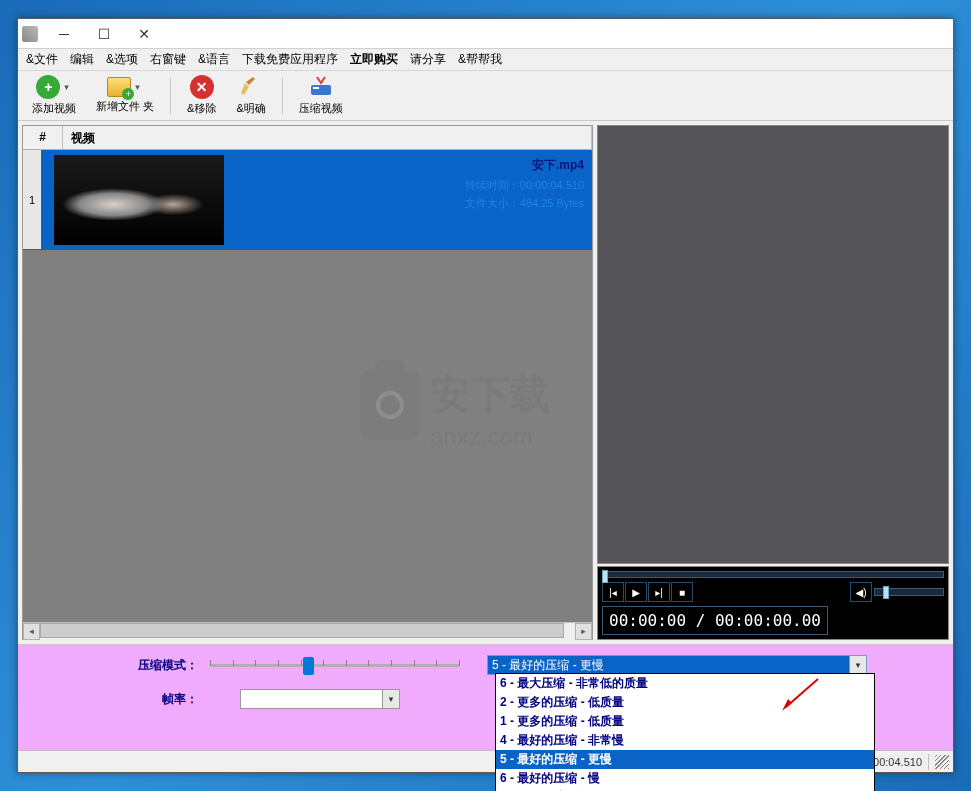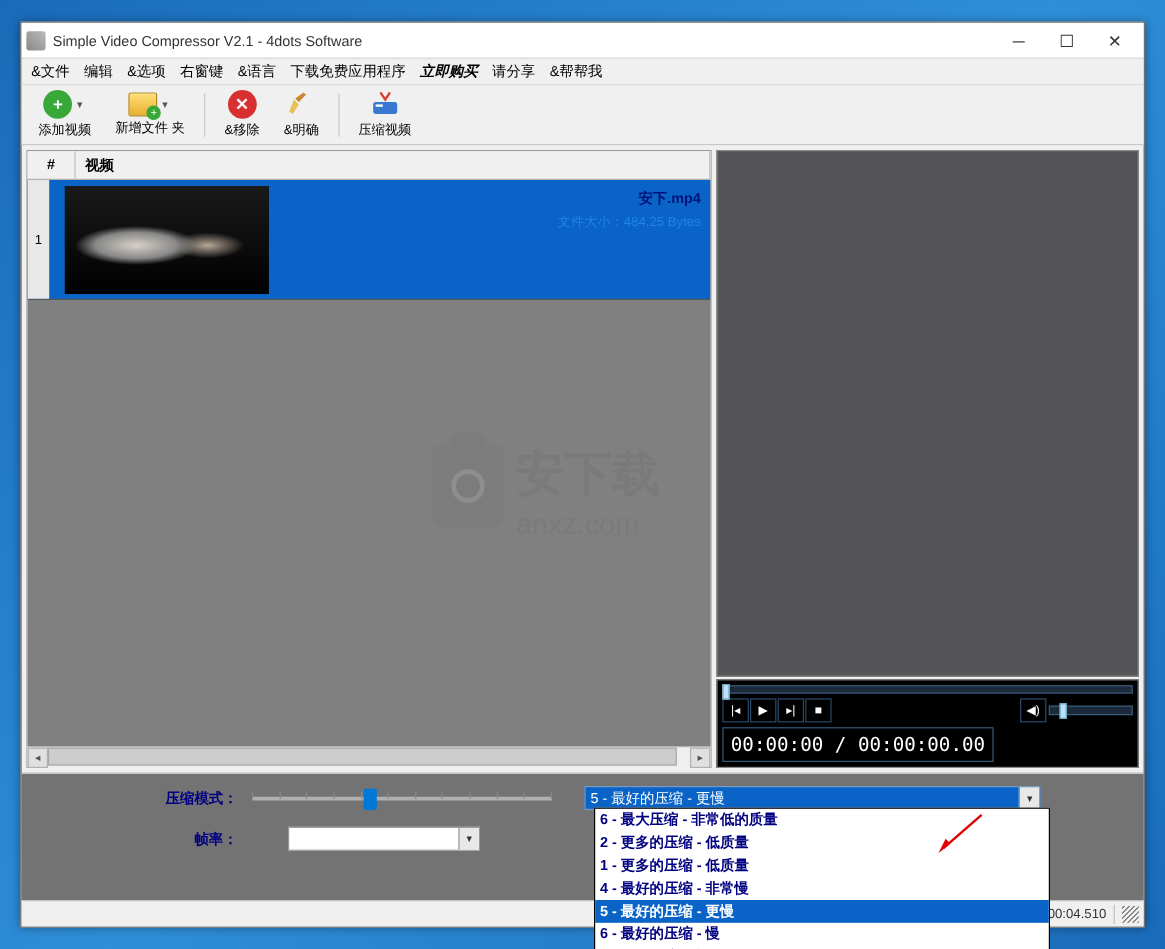--- a/index.html
+++ b/index.html
@@ -4,21 +4,21 @@
 <style>
 * { box-sizing: border-box; margin: 0; padding: 0; }
 body { font-family: "Microsoft YaHei", "SimSun", Tahoma, sans-serif; font-size: 12px; background: linear-gradient(135deg, #1a6bb8 0%, #2e8fd8 50%, #1a6bb8 100%); width: 971px; height: 791px; overflow: hidden; position: relative; }
 .window { position: absolute; left: 17px; top: 18px; width: 937px; height: 755px; background: #f0f0f0; border: 1px solid #5a5a5a; box-shadow: 0 0 8px rgba(0,0,0,.4); display: flex; flex-direction: column; }
 .titlebar { height: 30px; background: #fff; display: flex; align-items: center; padding: 0 4px; border-bottom: 1px solid #d0d0d0; }
 .titlebar .appicon { width: 16px; height: 16px; margin-right: 6px; background: linear-gradient(45deg,#888,#bbb); border-radius: 2px; }
 .titlebar .title { flex: 1; font-size: 12px; color: #333; }
 .tbtn { width: 40px; height: 26px; display: flex; align-items: center; justify-content: center; font-size: 14px; color: #333; }
 .menubar { height: 22px; background: #f0f0f0; display: flex; align-items: center; padding: 0 8px; gap: 12px; border-bottom: 1px solid #d8d8d8; font-size: 12px; }
 .menubar span { cursor: default; }
-.menubar .bold { font-weight: bold; font-style: italic; }
+.menubar .bold { font-weight: bold; }
 .toolbar { height: 50px; background: #f0f0f0; display: flex; align-items: center; padding: 2px 8px; gap: 8px; border-bottom: 1px solid #c8c8c8; }
 .tbitem { display: flex; flex-direction: column; align-items: center; gap: 2px; font-size: 11px; padding: 2px 6px; }
 .tcircle { width: 24px; height: 24px; border-radius: 50%; display: flex; align-items: center; justify-content: center; font-size: 14px; color: #fff; font-weight: bold; }
 .tbrow { display: flex; align-items: center; gap: 1px; }
 .dropdown-arrow { font-size: 9px; padding: 0 3px; color: #555; }
 .vsep { width: 1px; height: 36px; background: #c8c8c8; margin: 0 2px; }
 .content { flex: 1; display: flex; padding: 4px; gap: 4px; overflow: hidden; }
 .leftpanel { flex: 1 1 auto; display: flex; flex-direction: column; border: 1px solid #999; background: #fff; min-width: 0; }
 .tablehead { height: 24px; background: #f0f0f0; border-bottom: 1px solid #b0b0b0; display: flex; }
 .tablehead .th { border-right: 1px solid #c0c0c0; padding: 4px 8px; font-weight: bold; }
@@ -41,21 +41,21 @@
 .previewbox { flex: 1; background: #555459; border: 1px solid #888; }
 .playerbar { height: 74px; background: #000; border: 1px solid #888; margin-top: 2px; padding: 4px; color: #fff; font-size: 11px; display: flex; flex-direction: column; }
 .seekbar { height: 10px; background: #1a2a3a; border: 1px solid #3a5a7a; margin-bottom: 4px; position: relative; }
 .seekbar .seekthumb { position: absolute; left: -1px; top: -2px; width: 6px; height: 13px; background: #c0dfff; border: 1px solid #6ab; }
 .pctrls { display: flex; align-items: center; gap: 1px; }
 .pbtn { width: 22px; height: 20px; background: #000; border: 1px solid #2a4a6a; color: #fff; display: flex; align-items: center; justify-content: center; font-size: 10px; }
 .volwrap { display: flex; align-items: center; margin-left: auto; gap: 2px; }
 .volslider { width: 70px; height: 8px; background: #1a2a3a; border: 1px solid #3a5a7a; position: relative; }
 .volslider .vthumb { position: absolute; left: 8px; top: -3px; width: 6px; height: 13px; background: #c0dfff; border: 1px solid #6ab; }
 .timebox { margin-top: 4px; border: 1px solid #3a5a7a; padding: 4px 6px; font-family: Consolas, monospace; font-size: 16px; display: inline-block; width: fit-content; }
-.bottompanel { height: 106px; background: #737373; padding: 8px 12px; border-top: 1px solid #c8c8c8; position: relative; }
+.bottompanel { height: 106px; background: #f0abfc; padding: 8px 12px; border-top: 1px solid #c8c8c8; position: relative; }
 .formrow { display: flex; align-items: center; margin-bottom: 10px; height: 24px; }
 .formrow .lbl { width: 180px; text-align: right; color: #000080; font-weight: bold; font-size: 12px; padding-right: 12px; }
 .slider { width: 250px; height: 20px; position: relative; display: flex; align-items: center; }
 .slider .strack { position: absolute; left: 0; right: 0; top: 9px; height: 3px; background: #b0b0b0; border-radius: 1px; }
 .slider .sticks { position: absolute; left: 0; right: 0; top: 5px; height: 10px; display: flex; justify-content: space-between; }
 .slider .sticks i { width: 1px; height: 6px; background: #888; }
 .slider .sthumb { position: absolute; top: 2px; width: 11px; height: 18px; background: #0078d7; border-radius: 2px; }
 .combobox { width: 380px; height: 20px; border: 1px solid #7a9ac0; background: #0a64c8; color: #fff; display: flex; align-items: center; padding: 0 4px; font-size: 12px; position: relative; }
 .combobox .cbarrow { position: absolute; right: 0; top: 0; width: 17px; height: 18px; background: #e8e8e8; border-left: 1px solid #7a9ac0; display: flex; align-items: center; justify-content: center; color: #333; font-size: 9px; }
 .fratebox { width: 160px; height: 20px; border: 1px solid #999; background: #fff; display: flex; align-items: center; position: relative; }
@@ -70,21 +70,20 @@
 .watermark { position: absolute; left: 350px; top: 350px; width: 260px; height: 120px; opacity: .13; pointer-events: none; z-index: 5; display: flex; align-items: center; justify-content: center; color: #333; }
 .watermark svg { width: 100%; height: 100%; }
 </style>
 </head>
 <body>
 
 <div class="window">
 
   <div class="titlebar">
     <div class="appicon"></div>
-    <div class="title">Simple Video Compressor V2.1 - 4dots Software</div>
     <div class="tbtn">─</div>
     <div class="tbtn">☐</div>
     <div class="tbtn">✕</div>
   </div>
 
   <div class="menubar">
     <span>&amp;文件</span>
     <span>编辑</span>
     <span>&amp;选项</span>
     <span>右窗键</span>
@@ -146,20 +145,21 @@
         <div class="th th-vid">视频</div>
       </div>
       <div class="tablebody">
         <div class="row">
           <div class="rownum">1</div>
           <div class="thumbwrap">
             <div class="thumb"></div>
           </div>
           <div class="meta">
             <div class="fname">安下.mp4</div>
+            <div class="dim">持续时间：00:00:04.510</div>
             <div class="dim">文件大小：484.25 Bytes</div>
           </div>
         </div>
       </div>
       <div class="hscroll">
         <div class="arrow">◂</div>
         <div class="track">
             <div class="hthumb"></div>
           </div>
         <div class="arrow">▸</div>

